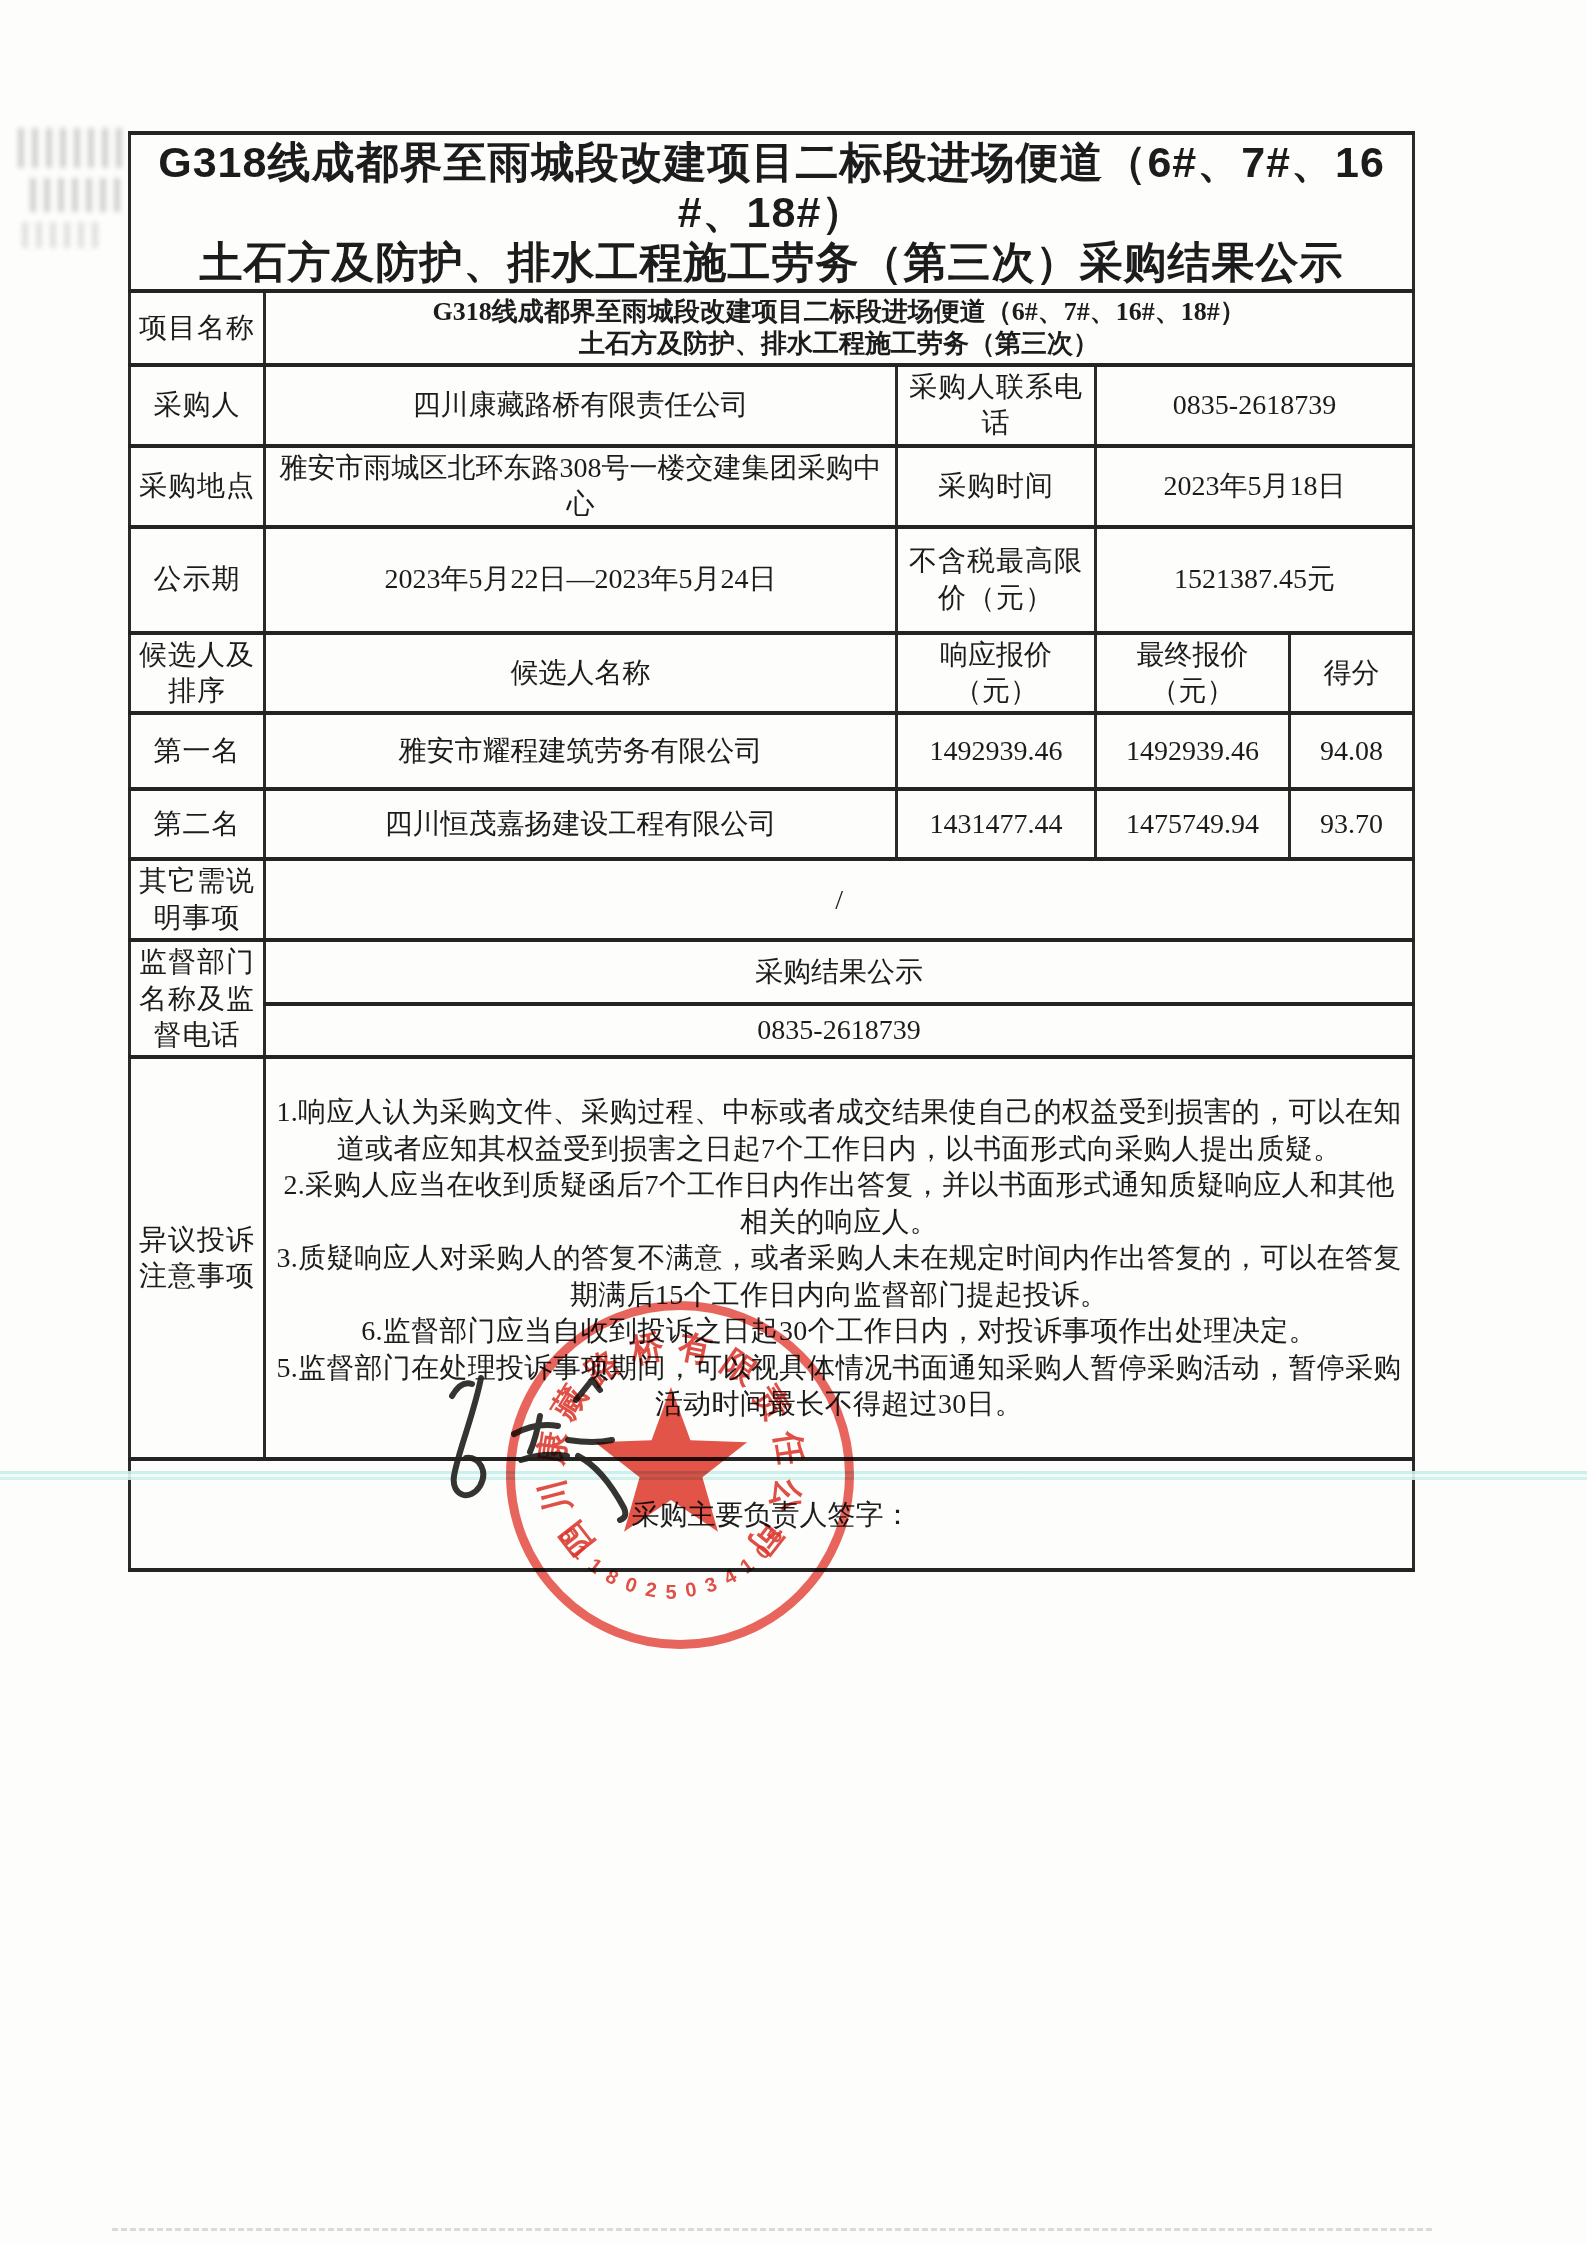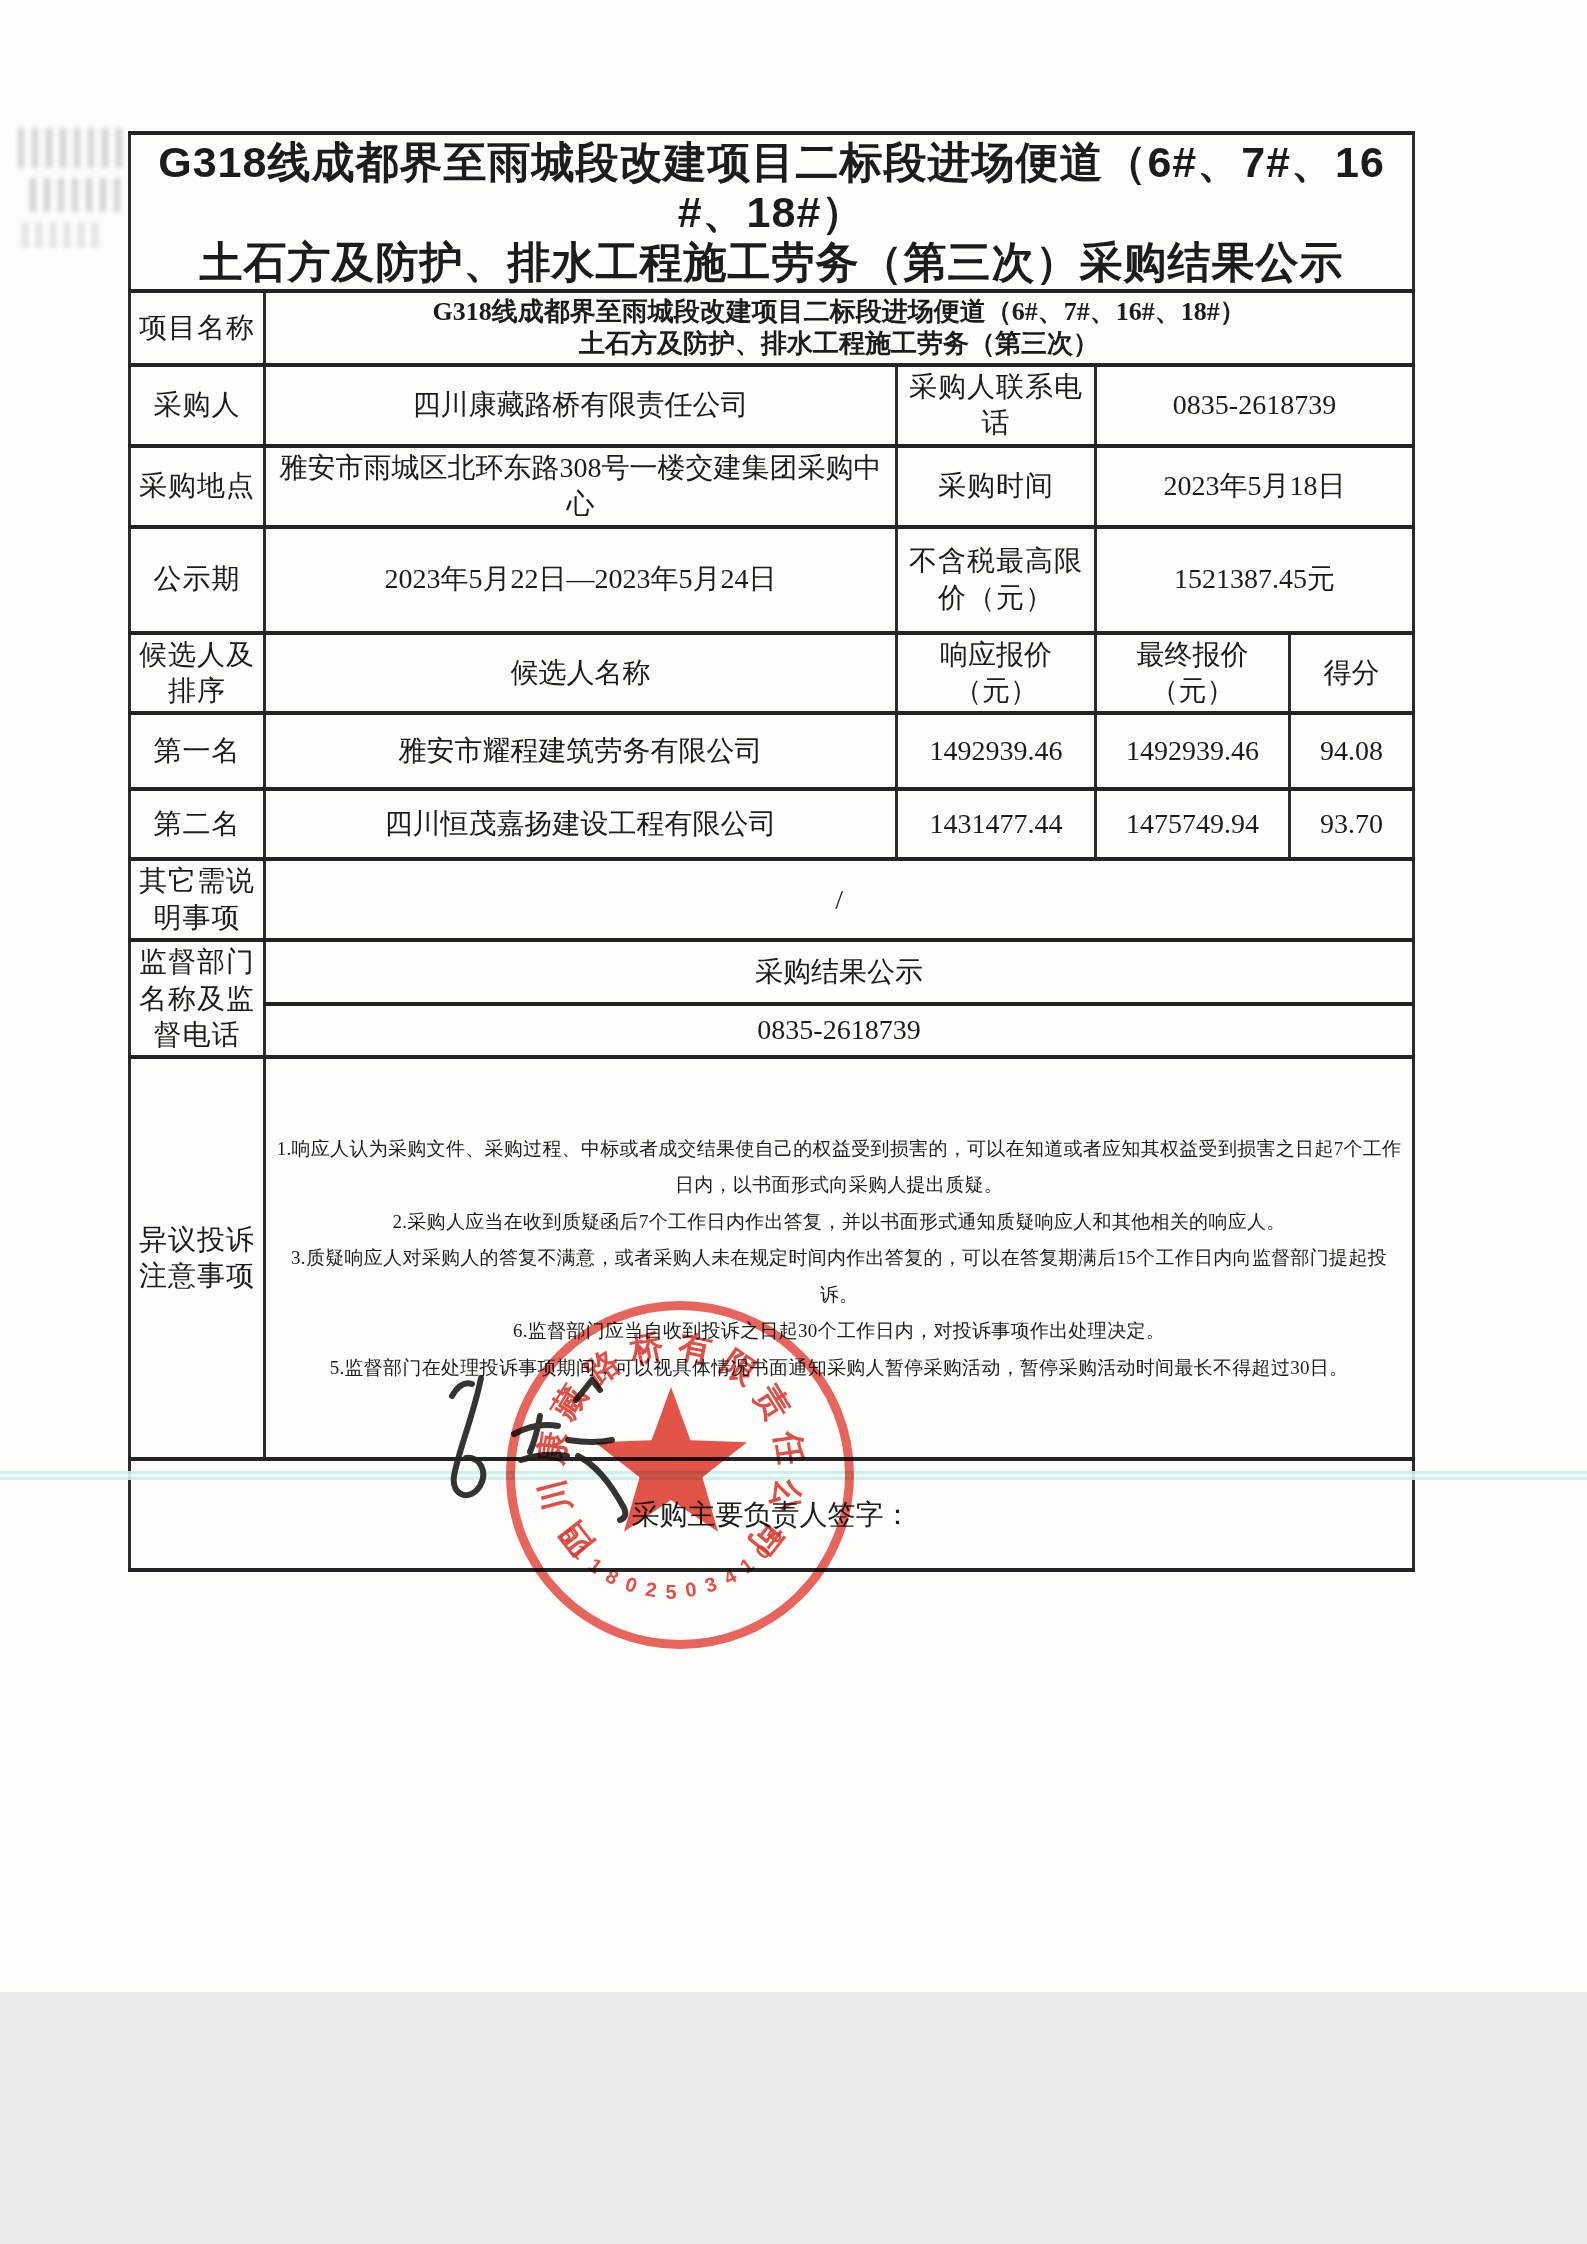--- a/index.html
+++ b/index.html
@@ -1,18 +1,18 @@
 <!DOCTYPE html>
 <html><head>
 <meta charset="utf-8">
 <style>
   html,body{margin:0;padding:0;background:#e9e9e9;}
   .page{
     position:relative;
-    width:1587px;height:1992px;
+    width:1587px;height:2244px;
     background:#fdfdfc;
     overflow:hidden;
     font-family:"Liberation Serif","DejaVu Serif",serif;
     color:#1c1c1c;
   }
   
   .smudge{position:absolute;filter:blur(2.5px);opacity:.45;background:
     repeating-linear-gradient(90deg,#9a9a9a 0 6px,transparent 6px 14px);}
   .cyan-line{position:absolute;left:0;width:1587px;height:9px;
     background:linear-gradient(180deg,#c6eeea 0 3px,#ecfbf9 3px 6px,#cdf0ec 6px 9px);
@@ -47,21 +47,21 @@
     font-family:"Liberation Sans","DejaVu Sans",sans-serif;
     font-weight:bold;font-size:43px;line-height:50px;letter-spacing:1px;
   }
   .proj-val{font-size:26px;line-height:32px;font-weight:bold;}
   td.label-cell{font-size:28px;letter-spacing:1px;padding:2px 6px;}
   td.left-cell{text-align:left;}
   td.num-cell{font-size:28px;font-family:Liberation Serif, serif;}
   td.objection-cell{
     text-align:left;vertical-align:top;padding:12px 14px 8px 14px;
   }
-  .objection-cell p{margin:0;font-size:19px;line-height:36.5px;letter-spacing:.3px;}
+  .objection-cell p{margin:0;font-size:28px;line-height:36.5px;letter-spacing:.3px;}
   td.sign-cell{text-align:left;vertical-align:top;padding:28px 0 0 18px;font-size:30px;}
   
   .stamp{position:absolute;left:506px;top:1301px;width:330px;height:330px;
     border:9px solid rgba(227,64,52,.8);border-radius:50%;
     mix-blend-mode:multiply;z-index:6;}
   .stamp-center{position:absolute;left:671px;top:1466px;width:0;height:0;
     mix-blend-mode:multiply;z-index:6;}
   .stamp-center span{
     position:absolute;display:block;
     color:rgba(222,55,44,.88);

